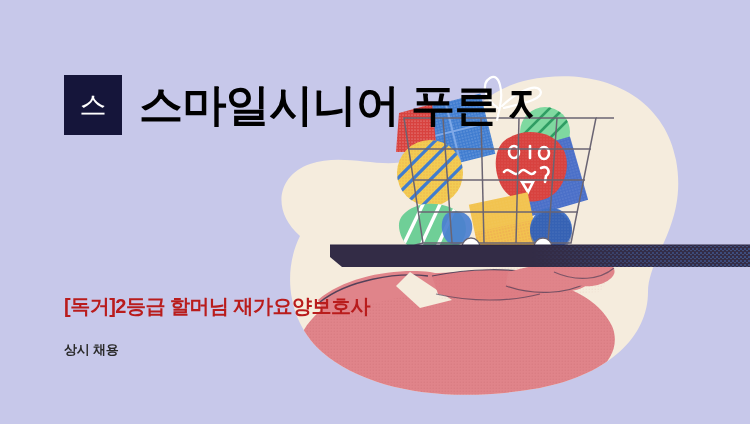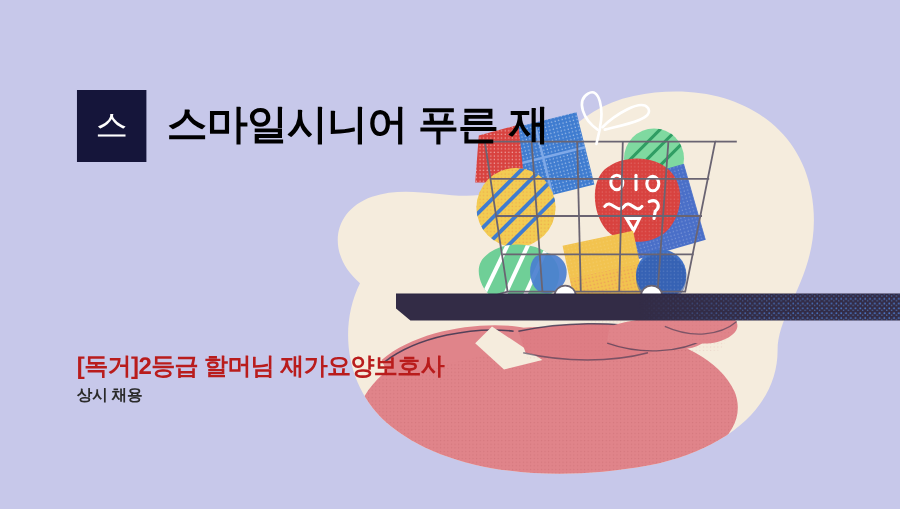--- a/index.html
+++ b/index.html
@@ -53,21 +53,21 @@
     color:#ffffff;
     font-size:27px;
     line-height:1;
     font-weight:400;
     letter-spacing:0;
   }
   #company-name {
     flex:0 0 auto;
     margin-left:17px;
     color:#000000;
-    font-size:34px;
+    font-size:44px;
     font-weight:bold;
     line-height:1.05;
     white-space:nowrap;
     letter-spacing:-0.6px;
   }
 
   
   #text-block {
     position:absolute;
     left:64px; top:293px;
@@ -76,21 +76,21 @@
   }
   #job-title {
     color:#b91c1c;
     font-size:20px;
     font-weight:bold;
     line-height:1.3;
     white-space:nowrap;
     letter-spacing:-0.5px;
   }
   #job-status {
-    margin-top:2px;
+    margin-top:23px;
     color:#2a2a2a;
     font-size:13px;
     font-weight:bold;
     line-height:1.3;
     letter-spacing:-0.2px;
   }
 </style>
 </head>
 <body>
 

